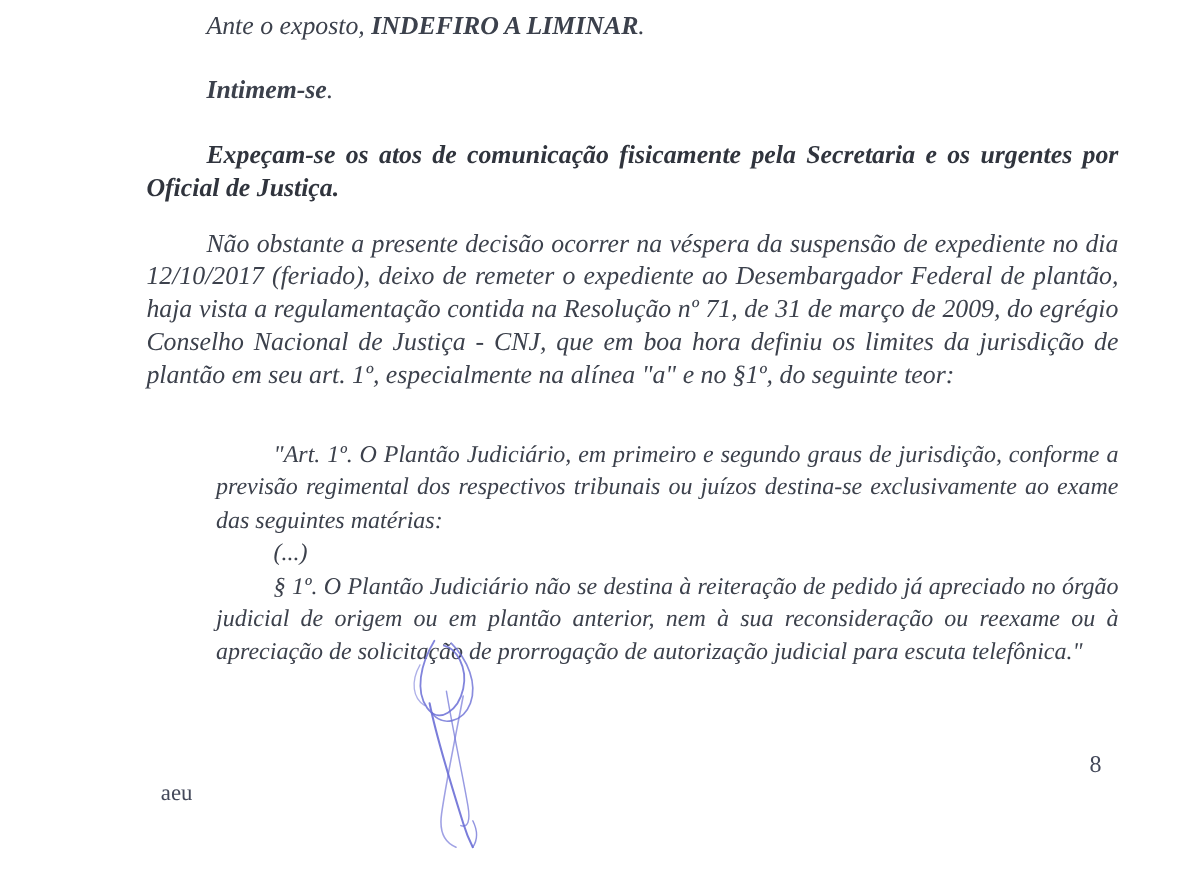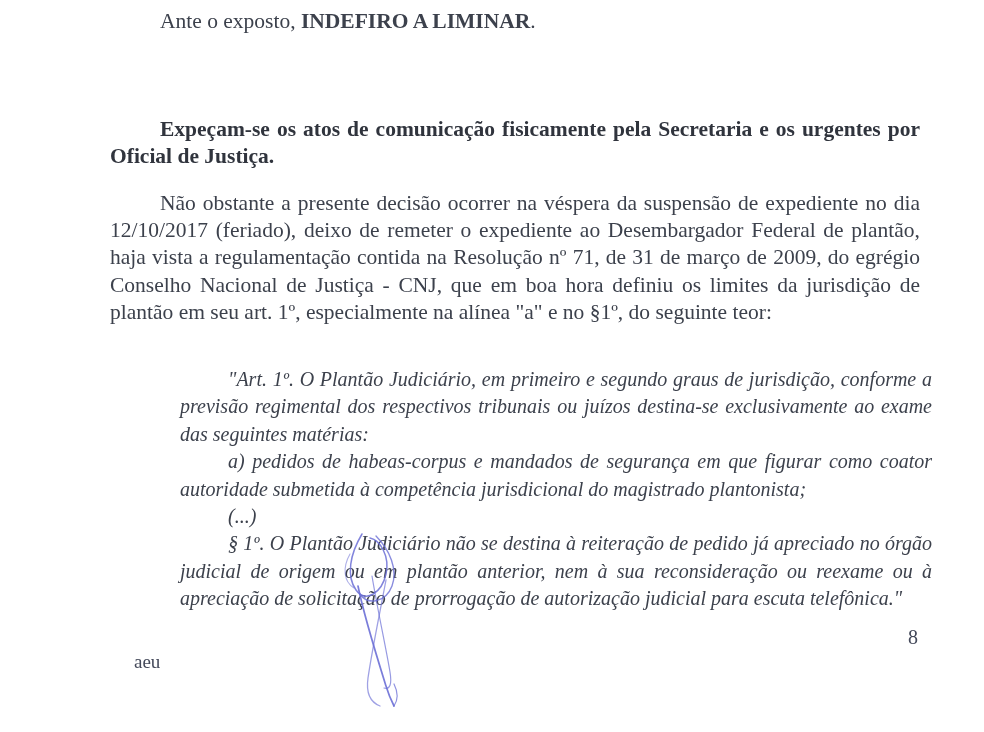--- a/index.html
+++ b/index.html
@@ -21,22 +21,23 @@
     left: 0;
     top: 0;
     width: 984px;
     height: 732px;
     background: #ffffff;
   }
 
   
   .col {
     position: absolute;
-    left: 110px;
+    left: 122px;
     width: 810px;      
+    font-style: italic;
   }
 
   .para {
     text-align: justify;
     text-justify: inter-word;
     font-size: 21.5px;
     line-height: 27.2px;
     margin: 0;
     color: #3c414c;
     -webkit-font-smoothing: antialiased;
@@ -103,32 +104,34 @@
 <body>
 
 <div id="page">
 
   <div class="scanline-top"></div>
 
   <div class="col" style="top: 8px;">
     <p class="para indent"><span>Ante o exposto, </span><b>INDEFIRO A LIMINAR</b><span>.</span></p>
   </div>
 
+  <div class="col" style="top: 62px;">
+    <p class="para indent"><b>Intimem-se</b><span>.</span></p>
+  </div>
 
   <div class="col" style="top: 116px;">
     <p class="p-bold indent">Expeçam-se os atos de comunicação fisicamente pela Secretaria e os urgentes por Oficial de Justiça.</p>
   </div>
 
   <div class="col" style="top: 190px;">
     <p class="para indent">Não obstante a presente decisão ocorrer na véspera da suspensão de expediente no dia 12/10/2017 (feriado), deixo de remeter o expediente ao Desembargador Federal de plantão, haja vista a regulamentação contida na Resolução nº 71, de 31 de março de 2009, do egrégio Conselho Nacional de Justiça - CNJ, que em boa hora definiu os limites da jurisdição de plantão em seu art. 1º, especialmente na alínea "a" e no §1º, do seguinte teor:</p>
   </div>
 
   <div class="quote" style="top: 366px;">
     <p class="ind">"Art. 1º. O Plantão Judiciário, em primeiro e segundo graus de jurisdição, conforme a previsão regimental dos respectivos tribunais ou juízos destina-se exclusivamente ao exame das seguintes matérias:</p>
-    <p class="ind">a) pedidos de habeas-corpus e mandados de segurança em que figurar como coator autoridade submetida à competência jurisdicional do magistrado plantonista;</p>
     <p class="ind">(...)</p>
     <p class="ind">§ 1º. O Plantão Judiciário não se destina à reiteração de pedido já apreciado no órgão judicial de origem ou em plantão anterior, nem à sua reconsideração ou reexame ou à apreciação de solicitação de prorrogação de autorização judicial para escuta telefônica."</p>
   </div>
 
   <svg id="signature" viewBox="0 0 140 190">
     <g fill="none" stroke="#6b6fd6" stroke-linecap="round" stroke-linejoin="round">
       <path d="M42 14 C30 34, 26 56, 36 70 C46 84, 62 72, 66 54 C70 36, 60 20, 50 18" stroke-width="1.5" opacity="0.85"></path>
       <path d="M56 16 C70 30, 78 50, 72 66 C66 82, 48 86, 40 74" stroke-width="1.4" opacity="0.8"></path>
       <path d="M38 66 C44 96, 56 134, 66 166 C69 176, 72 182, 74 186" stroke-width="1.7" opacity="0.9"></path>
       <path d="M66 60 C60 92, 52 130, 48 158 C46 172, 50 182, 60 186" stroke-width="1.3" opacity="0.65"></path>

